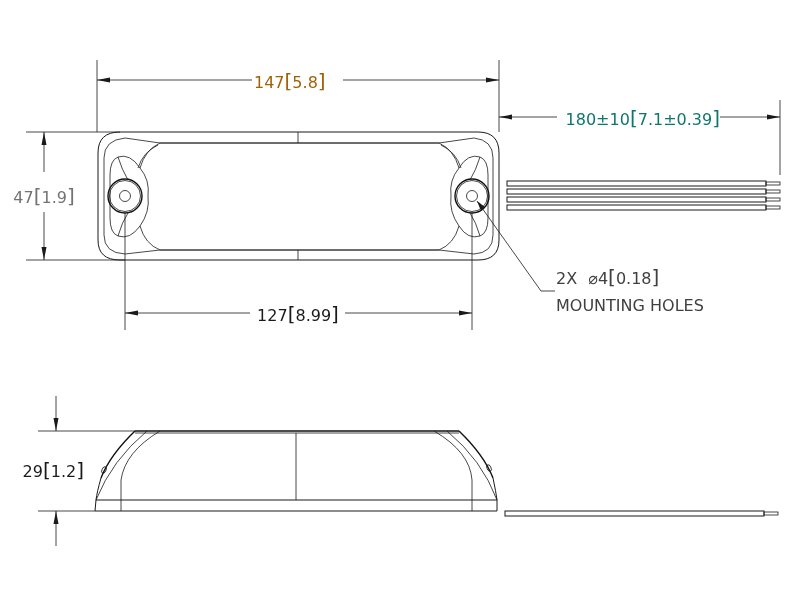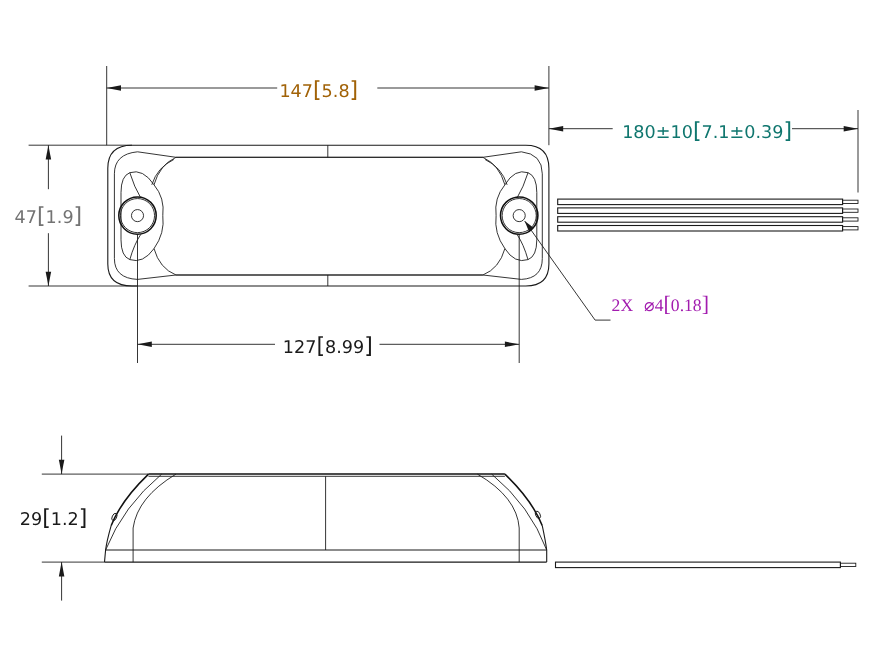--- a/index.html
+++ b/index.html
@@ -135,22 +135,23 @@
 </div>
 
 <div style="position:absolute; left:10px; top:184px; width:68px; text-align:center; font-size:16px; color:#737373; white-space:nowrap;">
   <span>47</span><span style="font-size:20px;">[</span><span>1.9</span><span style="font-size:20px;">]</span>
 </div>
 
 <div style="position:absolute; left:252px; top:302px; width:92px; text-align:center; font-size:16px; color:#1a1a1a; white-space:nowrap;">
   <span>127</span><span style="font-size:20px;">[</span><span>8.99</span><span style="font-size:20px;">]</span>
 </div>
 
-<div style="position:absolute; left:556px; top:264px; font-size:16px; color:#a21caf; line-height:27px; white-space:nowrap;font-family:Liberation Serif, serif;">
+<div style="position:absolute; left:556px; top:264px; font-size:16px; color:#404040; line-height:27px; white-space:nowrap;">
   <div>
     <span>2X</span>
     <span style="margin-left:6px;">⌀</span><span>4</span><span style="font-size:20px;">[</span><span>0.18</span><span style="font-size:20px;">]</span>
   </div>
+  <div>MOUNTING HOLES</div>
 </div>
 
-<div style="position:absolute; left:18px; top:458px; width:66px; text-align:left; font-size:16px; color:#1a1a1a; white-space:nowrap;">
+<div style="position:absolute; left:18px; top:458px; width:66px; text-align:right; font-size:16px; color:#1a1a1a; white-space:nowrap;">
   <span>29</span><span style="font-size:20px;">[</span><span>1.2</span><span style="font-size:20px;">]</span>
 </div>
 
 </body></html>

